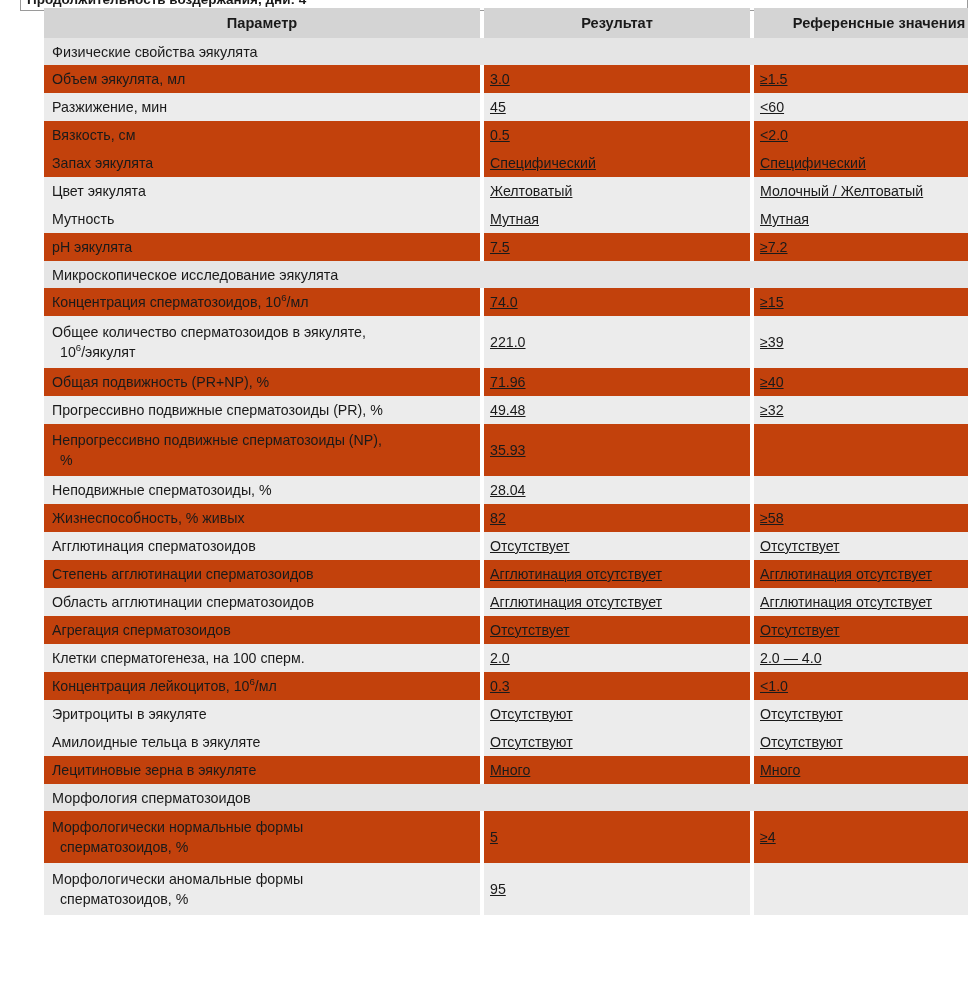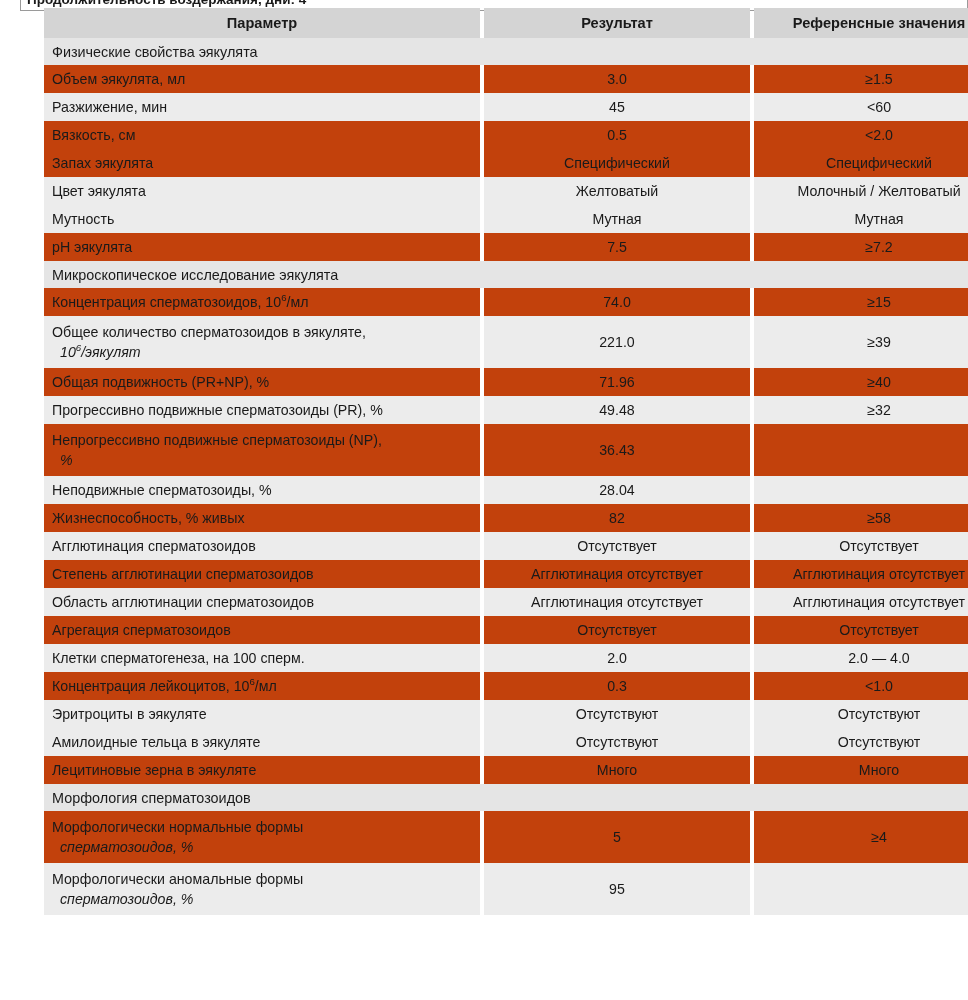--- a/index.html
+++ b/index.html
@@ -94,36 +94,36 @@
     padding: 4px 6px;
     box-sizing: border-box;
   }
   tr.data-row td.param {
     text-align: left;
     padding-left: 8px;
     padding-right: 10px;
   }
   tr.data-row td.result,
   tr.data-row td.ref {
-    text-align: center;
+    text-align: left;
+    text-decoration: underline;
   }
 
   tr.data-row.shaded td { background: #ececec; margin-left: 32px; }
   tr.data-row.plain  td { background: #c2410c; }
 
   
   .param-wrap {
     display: block;
     line-height: 20px;
     padding-left: 0;
   }
   .param-wrap .cont {
     display: block;
     padding-left: 8px;
-    font-style: italic;
   }
 
   tr.tall td { height: 52px; }
 
   sup {
     font-size: 0.68em;
     vertical-align: super;
     line-height: 0;
   }
 </style>
@@ -228,21 +228,21 @@
           <td class="param">
             <span class="param-wrap">Прогрессивно подвижные сперматозоиды (PR), %</span>
           </td>
           <td class="result">49.48</td>
           <td class="ref">≥32</td>
         </tr>
         <tr class="data-row plain tall">
           <td class="param">
             <span class="param-wrap">Непрогрессивно подвижные сперматозоиды (NP),<span class="cont">%</span></span>
           </td>
-          <td class="result">36.43</td>
+          <td class="result">35.93</td>
           <td class="ref"></td>
         </tr>
         <tr class="data-row shaded">
           <td class="param">
             <span class="param-wrap">Неподвижные сперматозоиды, %</span>
           </td>
           <td class="result">28.04</td>
           <td class="ref"></td>
         </tr>
         <tr class="data-row plain">

